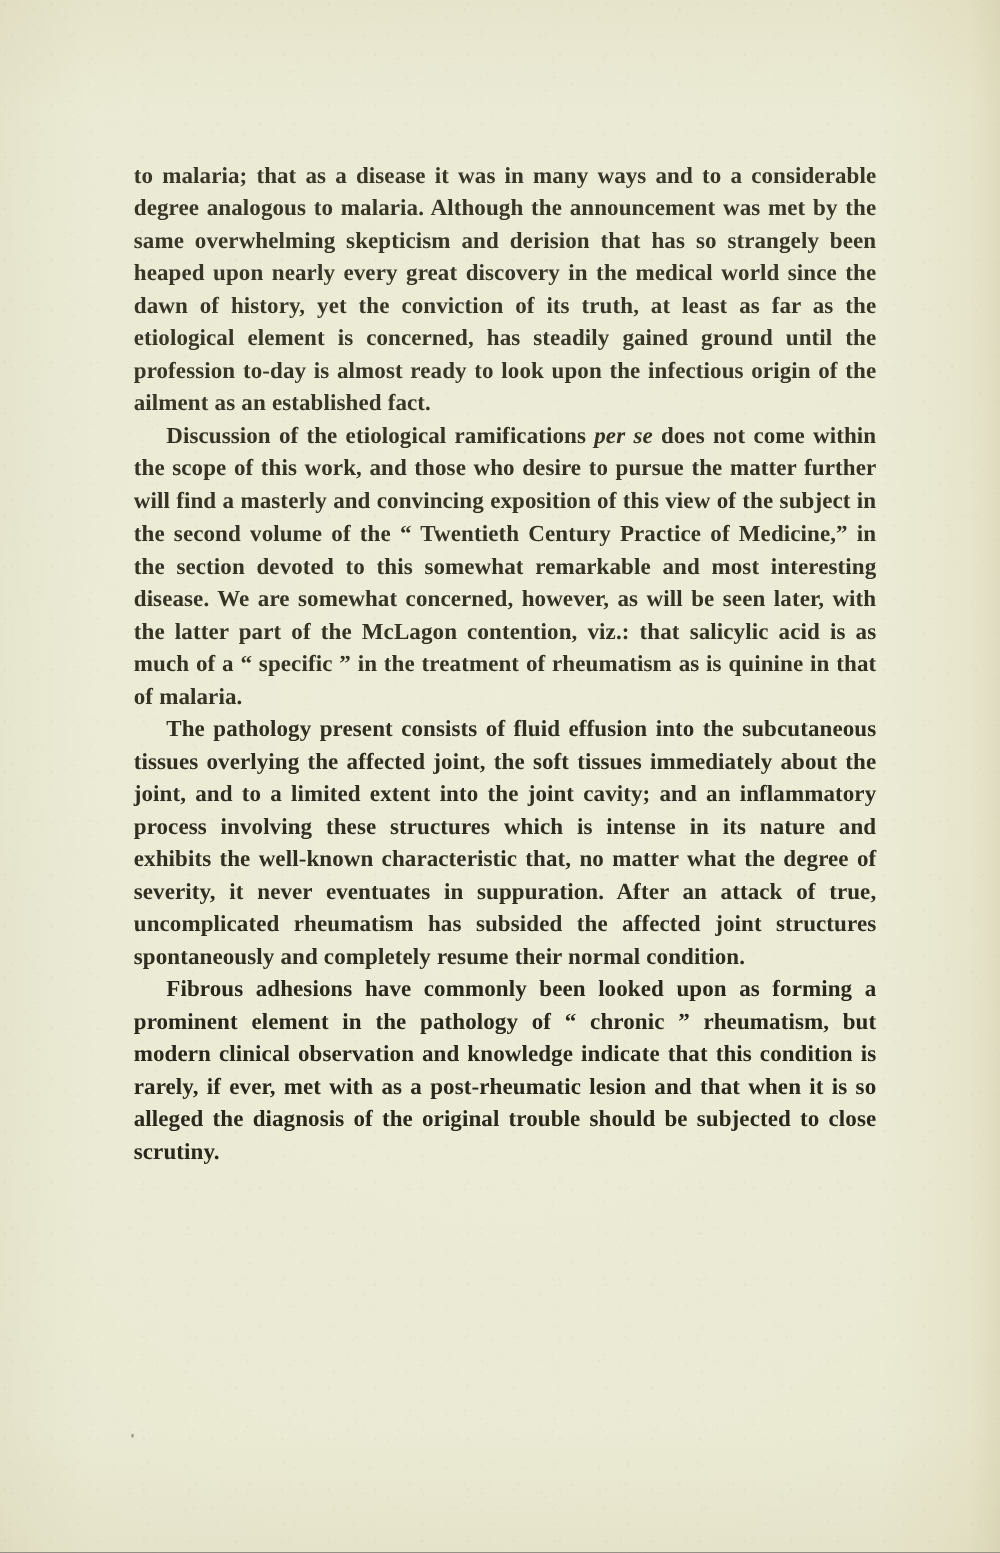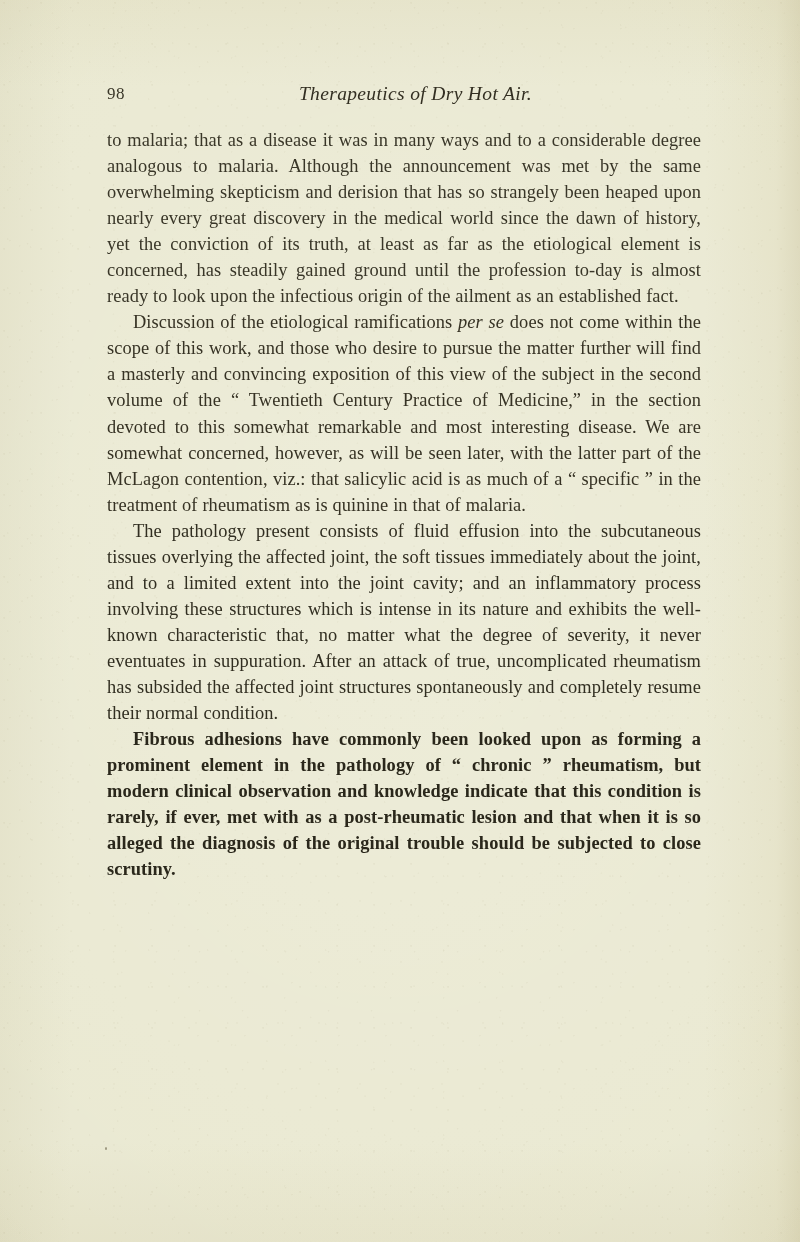--- a/index.html
+++ b/index.html
@@ -104,20 +104,21 @@
   p.para {
     margin: 0;
     text-align: justify;
     text-align-last: left;
     text-indent: 26px;
     font-size: 18.4px;
     line-height: 26.05px;
     letter-spacing: 0.08px;
     word-spacing: 0.2px;
     color: #353225;
+    font-weight: bold;
   }
   p.para.cont {
     text-indent: 0;
   }
   p.para em {
     font-style: italic;
     margin-top: 24px;
   }
 
   
@@ -138,24 +139,20 @@
     background: rgba(90,82,56,0.55);
   }
 </style>
 </head>
 <body>
 
 <div id="page">
 
   <div id="grain"></div>
 
-  <div id="running-head">
-    <span id="folio">98</span>
-    <span id="head-title">Therapeutics of Dry Hot Air.</span>
-  </div>
 
   <div id="body">
 
     <p class="para cont ink-1">to malaria; that as a disease it was in many ways and to a considerable degree analogous to malaria. Although the announcement was met by the same overwhelming skepticism and derision that has so strangely been heaped upon nearly every great discovery in the medical world since the dawn of history, yet the conviction of its truth, at least as far as the etiological element is concerned, has steadily gained ground until the profession to-day is almost ready to look upon the infectious origin of the ailment as an established fact.</p>
 
     <p class="para ink-2"><span>Discussion of the etiological ramifications </span><em>per se</em><span> does not come within the scope of this work, and those who desire to pursue the matter further will find a masterly and convincing exposition of this view of the subject in the second volume of the “ Twentieth Century Practice of Medicine,” in the section devoted to this somewhat remarkable and most interesting disease. We are somewhat concerned, however, as will be seen later, with the latter part of the McLagon contention, viz.: that salicylic acid is as much of a “ specific ” in the treatment of rheumatism as is quinine in that of malaria.</span></p>
 
     <p class="para ink-3">The pathology present consists of fluid effusion into the subcutaneous tissues overlying the affected joint, the soft tissues immediately about the joint, and to a limited extent into the joint cavity; and an inflammatory process involving these structures which is intense in its nature and exhibits the well-known characteristic that, no matter what the degree of severity, it never eventuates in suppuration. After an attack of true, uncomplicated rheumatism has subsided the affected joint structures spontaneously and completely resume their normal condition.</p>
 
     <p class="para ink-4">Fibrous adhesions have commonly been looked upon as forming a prominent element in the pathology of “ chronic ” rheumatism, but modern clinical observation and knowledge indicate that this condition is rarely, if ever, met with as a post-rheumatic lesion and that when it is so alleged the diagnosis of the original trouble should be subjected to close scrutiny.</p>

